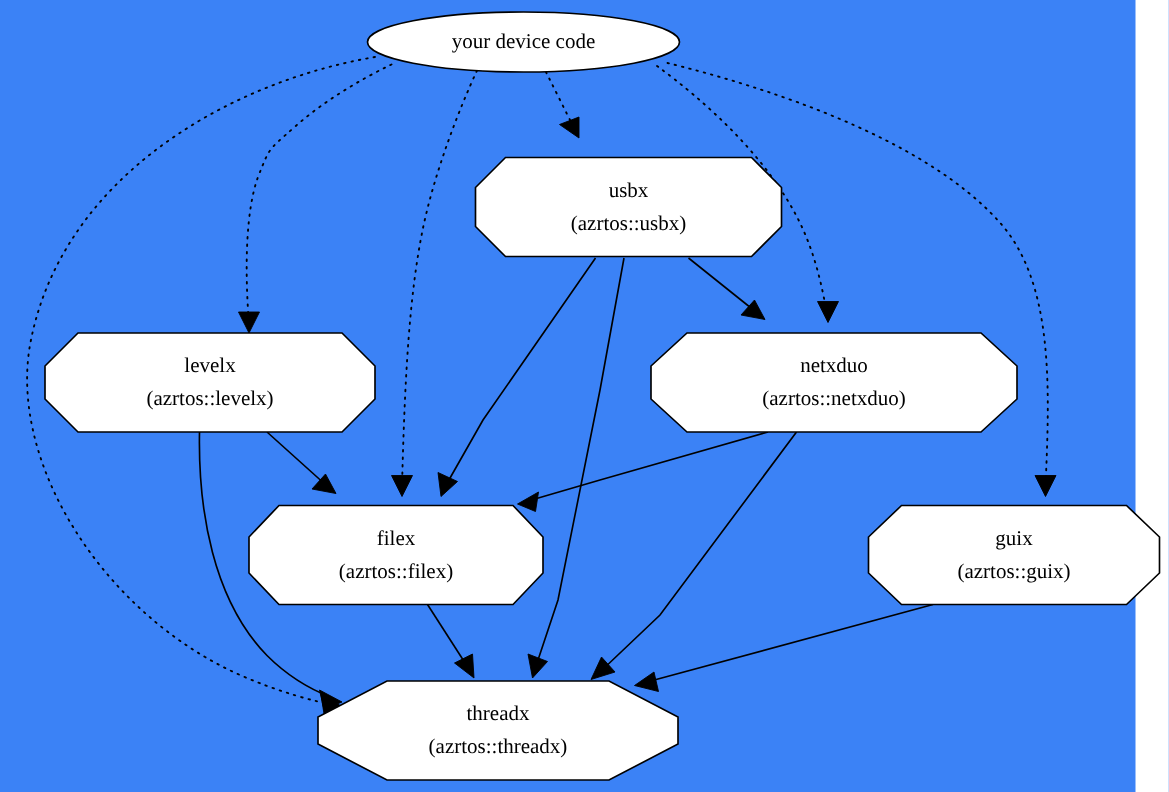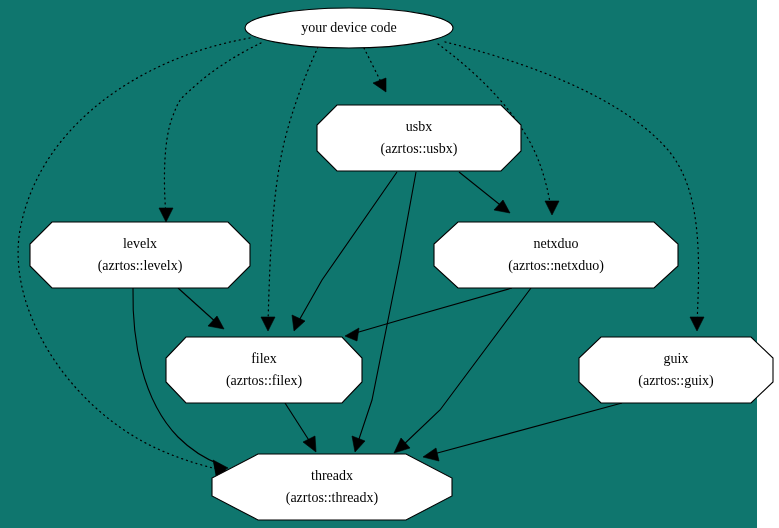--- a/index.html
+++ b/index.html
@@ -10,21 +10,21 @@
   body {
     width: 779px;
     height: 528px;
     overflow: hidden;
     font-family: "Liberation Serif", "DejaVu Serif", serif;
   }
   #diagram-root {
     position: relative;
     width: 757px;
     height: 528px;
-    background: #0f766e;
+    background: #3b82f6;
   }
   svg#graph {
     display: block;
     width: 779px;
     height: 528px;
   }
   .node-shape {
     fill: #ffffff;
     stroke: #000000;
     stroke-width: 1.1;

